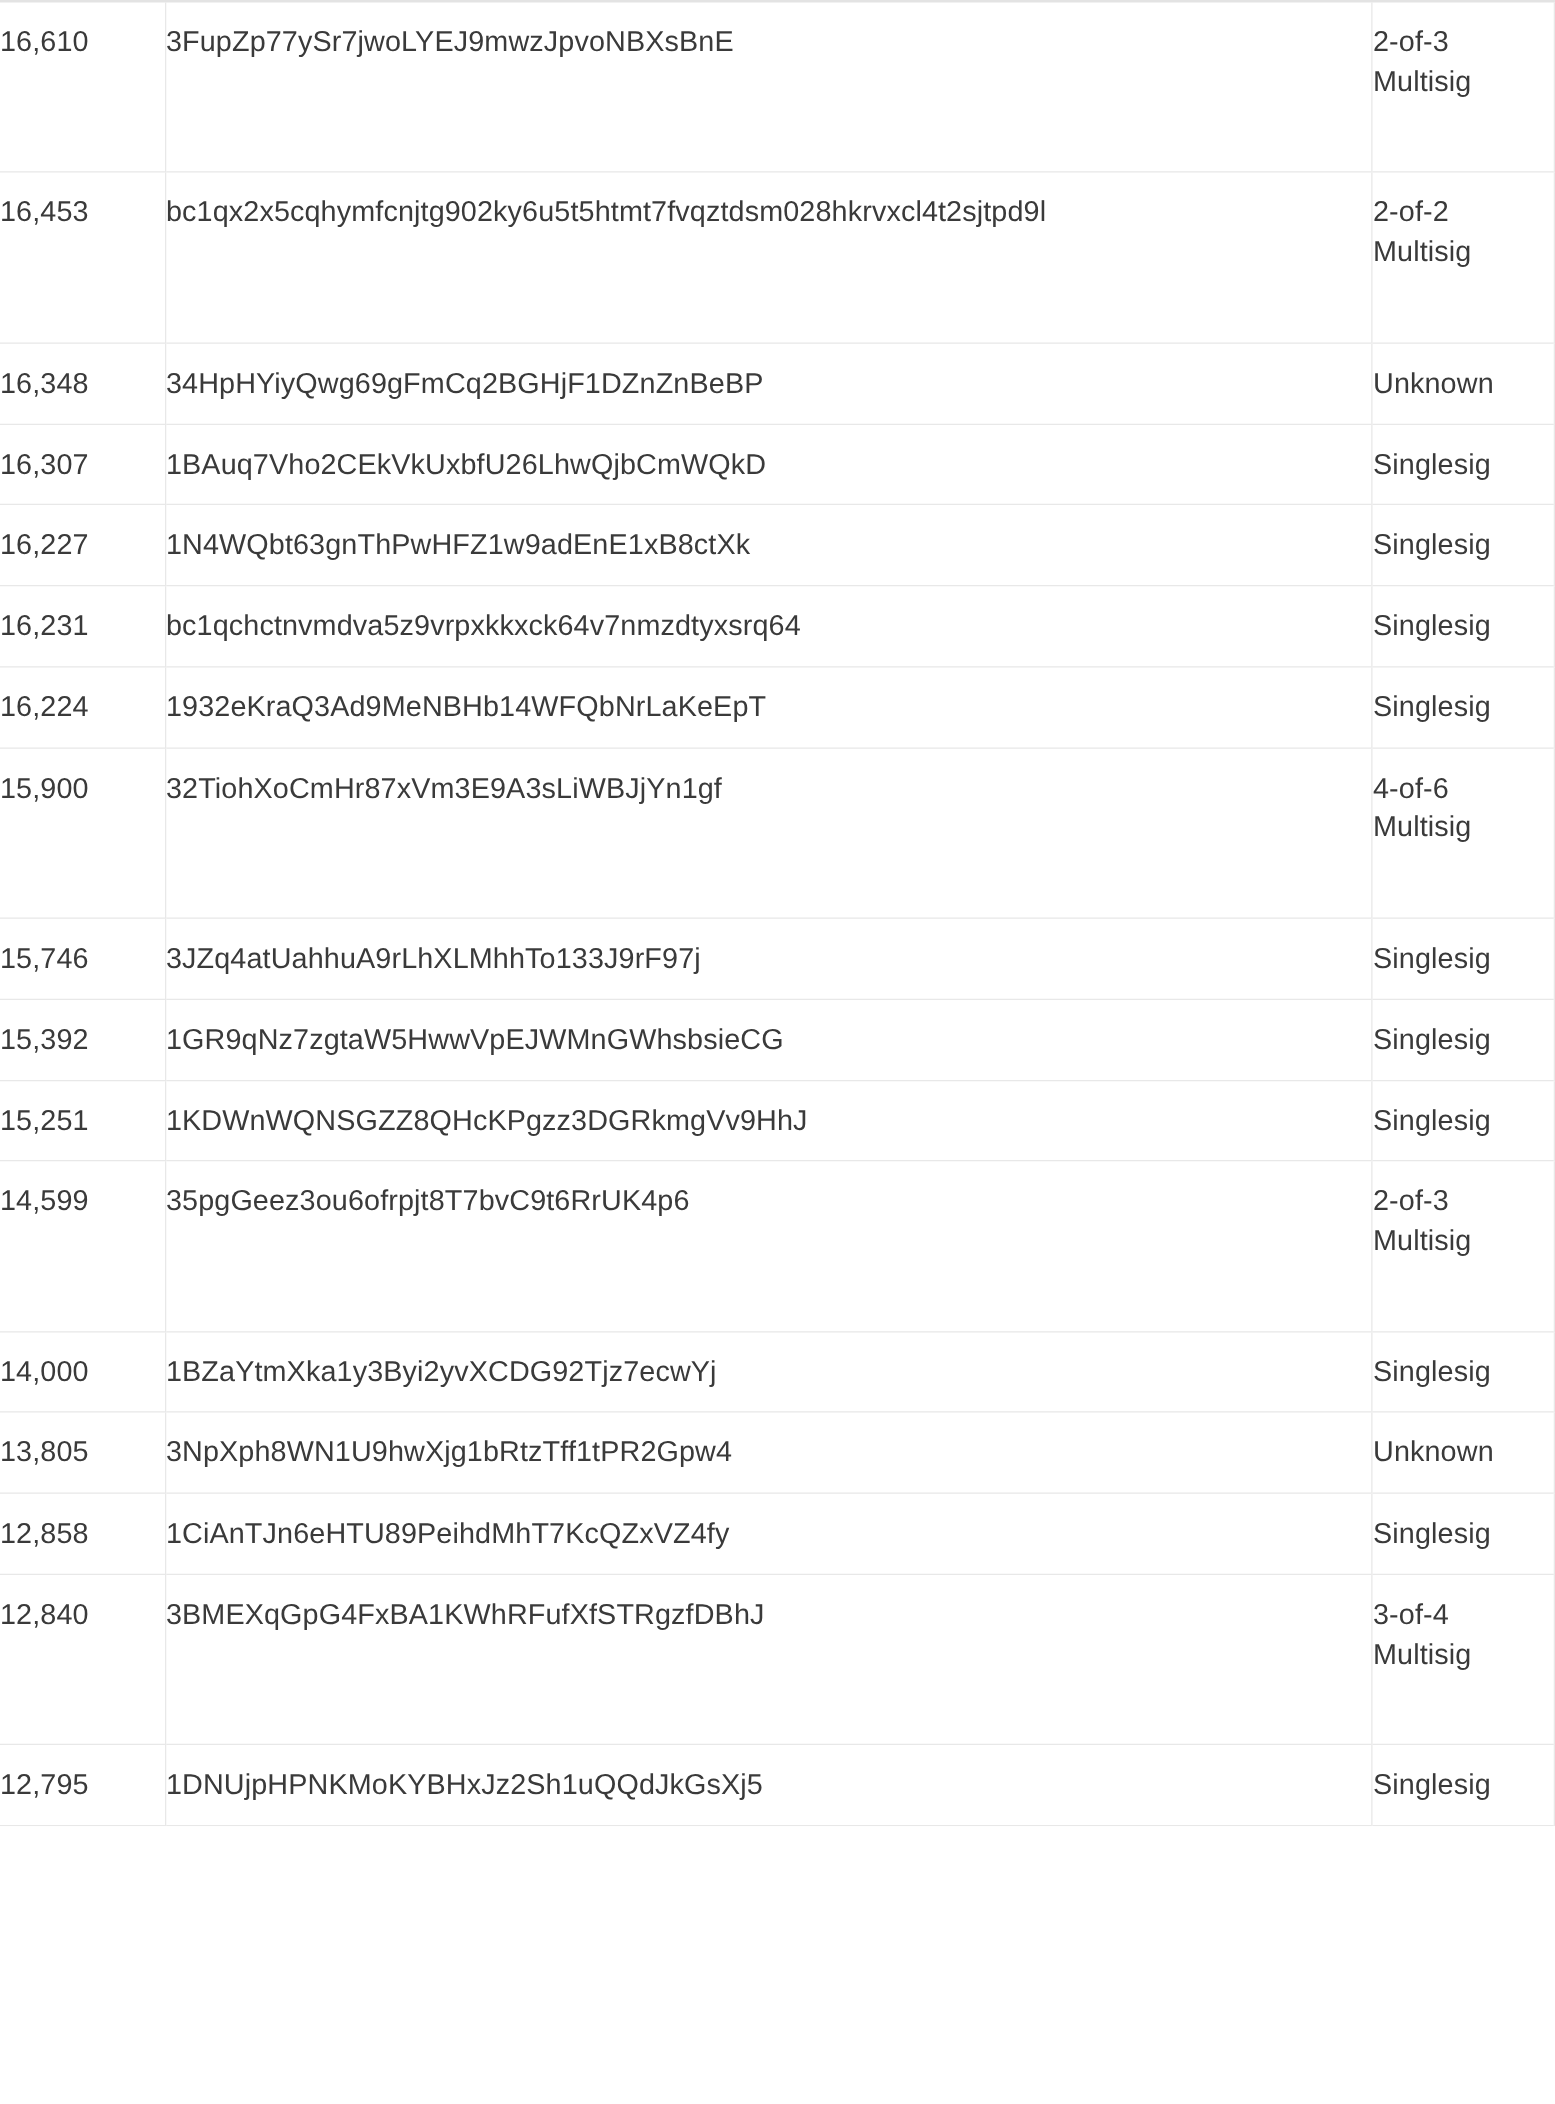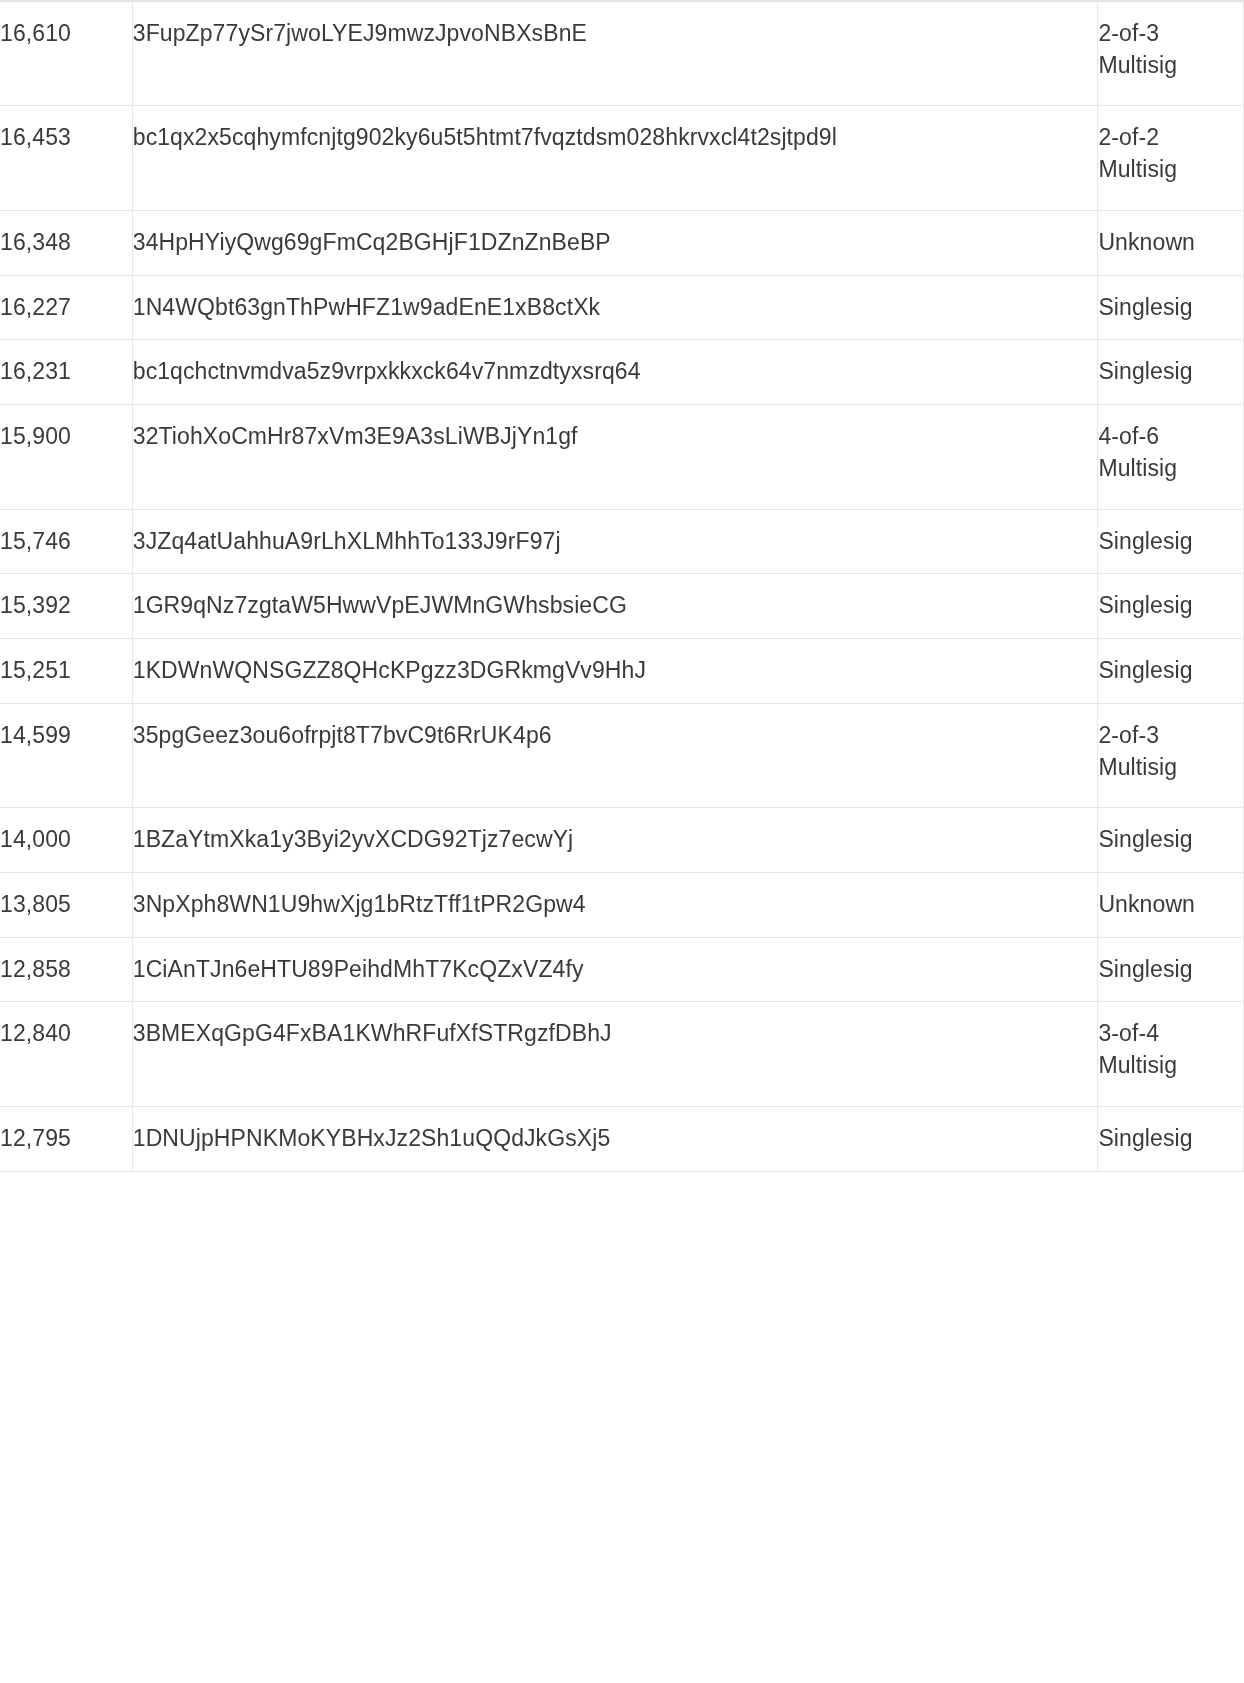--- a/index.html
+++ b/index.html
@@ -63,21 +63,21 @@
     padding-left: 18px;
     padding-right: 10px;
     box-sizing: border-box;
     border-right: none;
   }
 
   
   .type-line { display: block; }
 
   
-  tr.tall td { padding-bottom: 24px; }
+  tr.tall td { padding-bottom: 56px; }
 </style>
 </head>
 <body>
 
 <div class="table-wrap">
   <table class="addr-table">
     <tbody>
         <tr class="tall">
           <td class="col-count">16,610</td>
           <td class="col-address">3FupZp77ySr7jwoLYEJ9mwzJpvoNBXsBnE</td>
@@ -95,29 +95,43 @@
           </td>
         </tr>
         <tr>
           <td class="col-count">16,348</td>
           <td class="col-address">34HpHYiyQwg69gFmCq2BGHjF1DZnZnBeBP</td>
           <td class="col-type">
             <span class="type-line">Unknown</span>
           </td>
         </tr>
         <tr>
+          <td class="col-count">16,307</td>
+          <td class="col-address">1BAuq7Vho2CEkVkUxbfU26LhwQjbCmWQkD</td>
+          <td class="col-type">
+            <span class="type-line">Singlesig</span>
+          </td>
+        </tr>
+        <tr>
           <td class="col-count">16,227</td>
           <td class="col-address">1N4WQbt63gnThPwHFZ1w9adEnE1xB8ctXk</td>
           <td class="col-type">
             <span class="type-line">Singlesig</span>
           </td>
         </tr>
         <tr>
           <td class="col-count">16,231</td>
           <td class="col-address">bc1qchctnvmdva5z9vrpxkkxck64v7nmzdtyxsrq64</td>
+          <td class="col-type">
+            <span class="type-line">Singlesig</span>
+          </td>
+        </tr>
+        <tr>
+          <td class="col-count">16,224</td>
+          <td class="col-address">1932eKraQ3Ad9MeNBHb14WFQbNrLaKeEpT</td>
           <td class="col-type">
             <span class="type-line">Singlesig</span>
           </td>
         </tr>
         <tr class="tall">
           <td class="col-count">15,900</td>
           <td class="col-address">32TiohXoCmHr87xVm3E9A3sLiWBJjYn1gf</td>
           <td class="col-type">
             <span class="type-line">4-of-6</span>
             <span class="type-line">Multisig</span>

